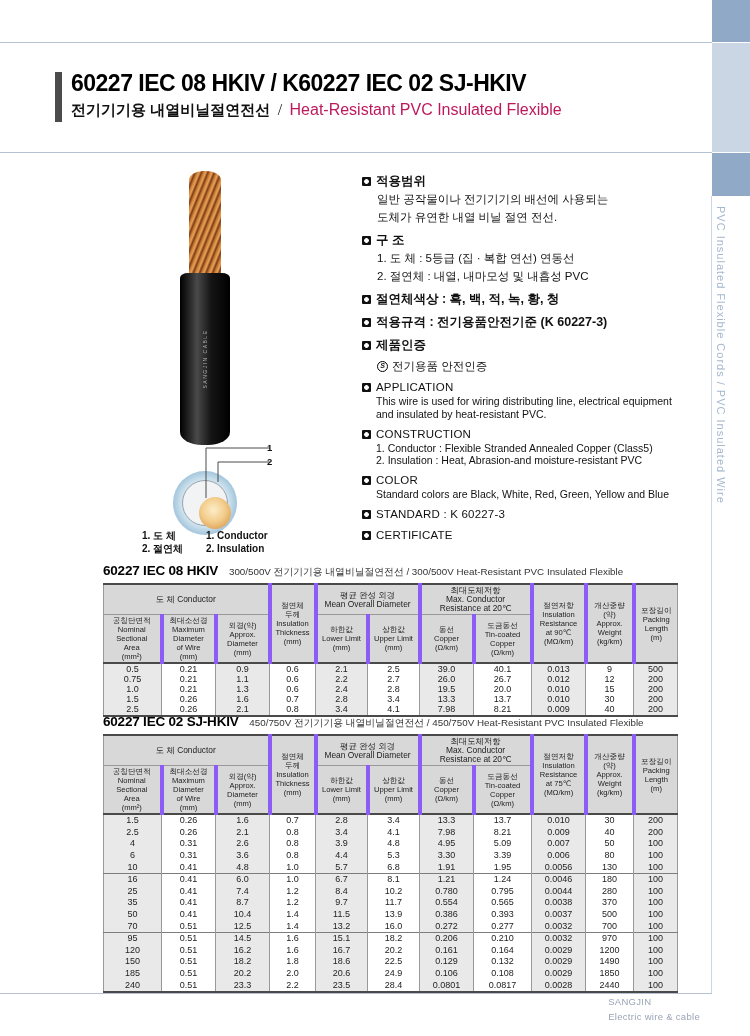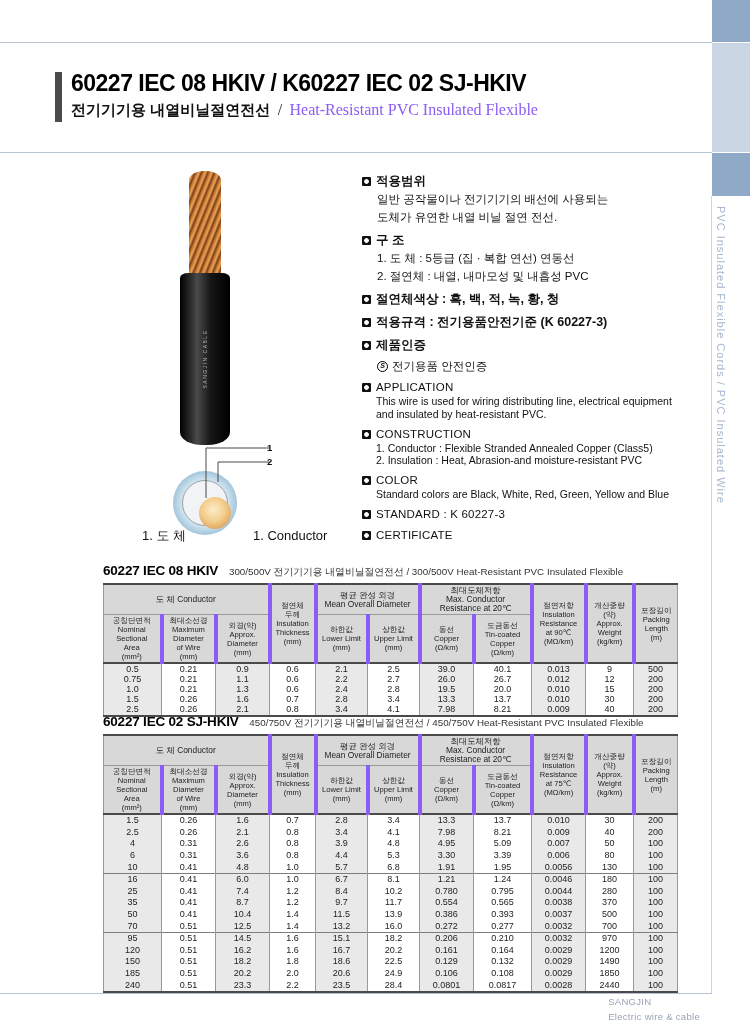--- a/index.html
+++ b/index.html
@@ -17,42 +17,42 @@
   .sb-text{position:absolute;left:715px;top:206px;writing-mode:vertical-rl;
            font-size:11px;color:#a4b7cf;letter-spacing:1px;white-space:nowrap;}
 
   
   .t-bar{position:absolute;left:55px;top:72px;width:7px;height:50px;background:#4b4b4b;}
   .title{position:absolute;left:71px;top:70px;margin:0;font-size:23px;font-weight:bold;
          letter-spacing:-0.5px;color:#000;white-space:nowrap;}
   .subtitle{position:absolute;left:71px;top:101px;white-space:nowrap;}
   .sub-ko{font-weight:bold;font-size:15px;color:#111;}
   .sub-sep{font-family:"Liberation Serif","DejaVu Serif",serif;font-size:16px;margin:0 3px;color:#222;}
-  .sub-en{font-family:Liberation Serif, serif;font-size:16px;color:#8b5cf6;}
+  .sub-en{font-family:Liberation Sans, sans-serif;font-size:16px;color:#be185d;}
 
   
   .conductor{position:absolute;left:189px;top:171px;width:32px;height:104px;
              border-radius:14px 14px 0 0/9px 9px 0 0;
              background:repeating-linear-gradient(112deg,#7a3c14 0px,#c97b35 2px,#eaa258 4px,#7f4118 6px);}
   .sleeve{position:absolute;left:180px;top:273px;width:50px;height:172px;
           border-radius:8px 8px 22px 22px/5px 5px 13px 13px;
           background:linear-gradient(90deg,#000 0%,#2d2d2d 22%,#4a4a4a 34%,#151515 62%,#000 100%);}
   .sleeve-label{position:absolute;left:50%;top:50%;transform:translate(-50%,-50%) rotate(180deg);
                 writing-mode:vertical-rl;font-size:5px;color:#b9b9b9;letter-spacing:1.5px;white-space:nowrap;}
   .cs-outer{position:absolute;left:173px;top:471px;width:64px;height:64px;border-radius:50%;
             background:radial-gradient(circle,#d3e6f1 50%,#9cc0d8 74%,#5f93b8 100%);}
   .cs-insul{position:absolute;left:9px;top:9px;width:46px;height:46px;border-radius:50%;
             background:#f2f3f4;border:1px solid #98a2aa;box-sizing:border-box;}
   .cs-core{position:absolute;left:16px;top:16px;width:32px;height:32px;border-radius:50%;
            background:radial-gradient(circle at 45% 40%,#fcedc8 0%,#f3cd8c 45%,#d99c52 85%,#c8853d 100%);}
   .callouts{position:absolute;left:200px;top:440px;}
   .co-label{position:absolute;font-size:9.5px;font-weight:bold;color:#111;}
   .co-1{left:267px;top:442px;} .co-2{left:267px;top:456px;}
   .legend{position:absolute;left:142px;top:530px;display:grid;grid-template-columns:64px auto;
-          font-size:13px;font-weight:normal;line-height:12.5px;color:#111;gap:47px;}
+          font-size:10px;font-weight:bold;line-height:12.5px;color:#111;}
 
   
   .info{position:absolute;left:362px;width:345px;color:#111;}
   .info-ko{top:172px;} .info-en{top:376px;}
   .sec{margin-bottom:5px;}
   .sec-title{display:flex;align-items:baseline;}
   .bullet{width:9px;height:9px;flex:0 0 9px;margin-right:5px;align-self:center;
           background:radial-gradient(circle,#fff 0 2.2px,#111 2.3px);border-radius:1px;}
   .info-ko .sec-title{font-size:12.5px;font-weight:bold;line-height:18px;}
   .info-ko .line{font-size:11.5px;line-height:18px;padding-left:15px;}

